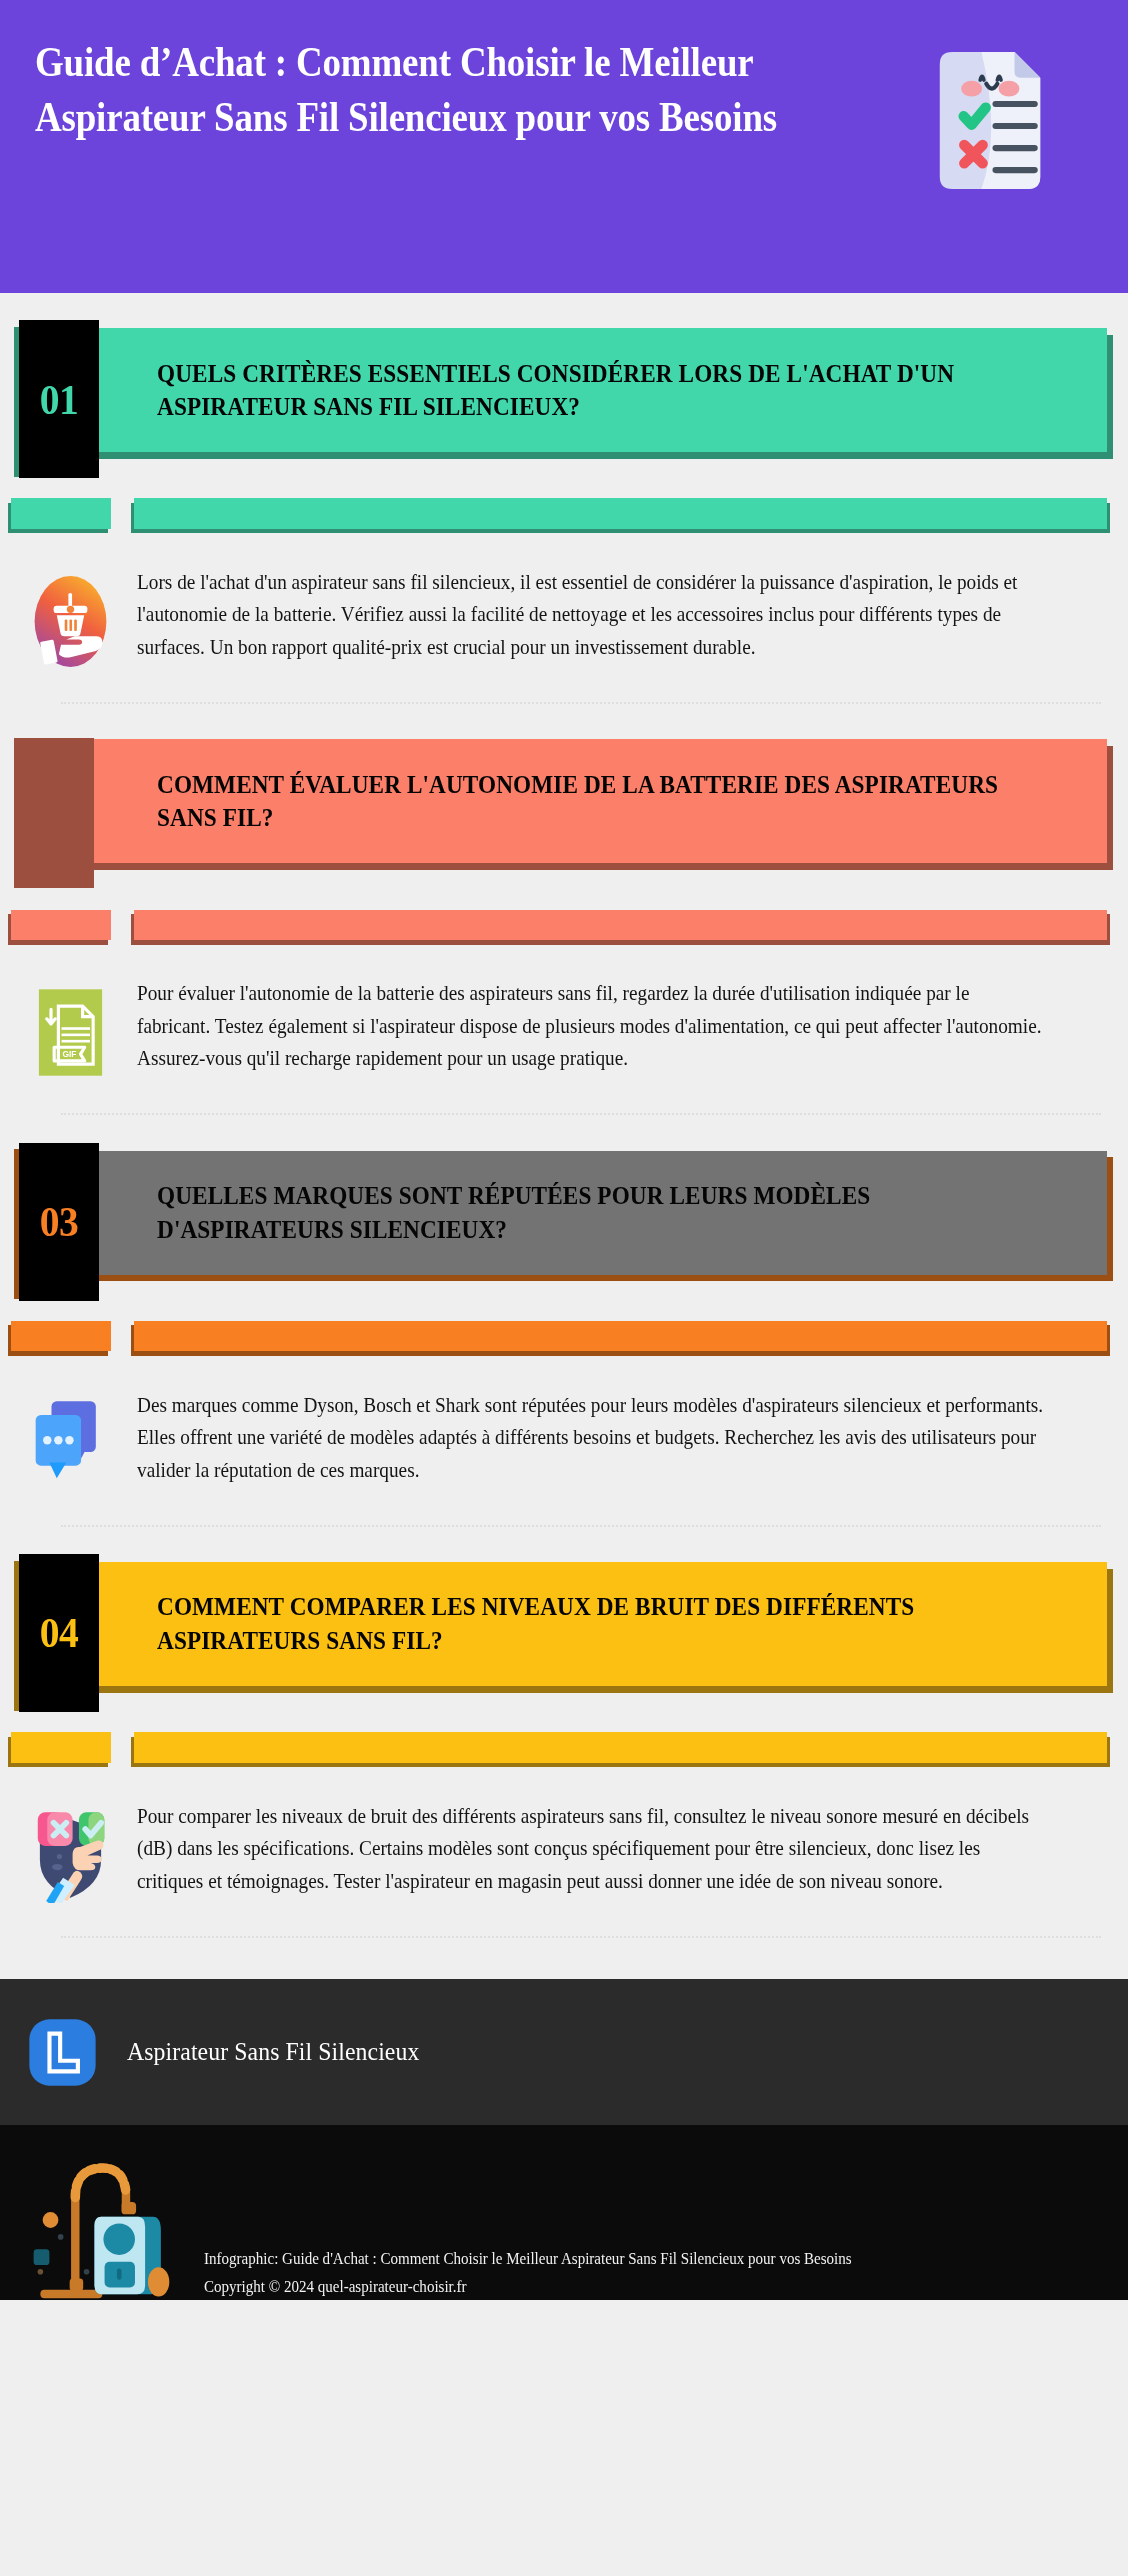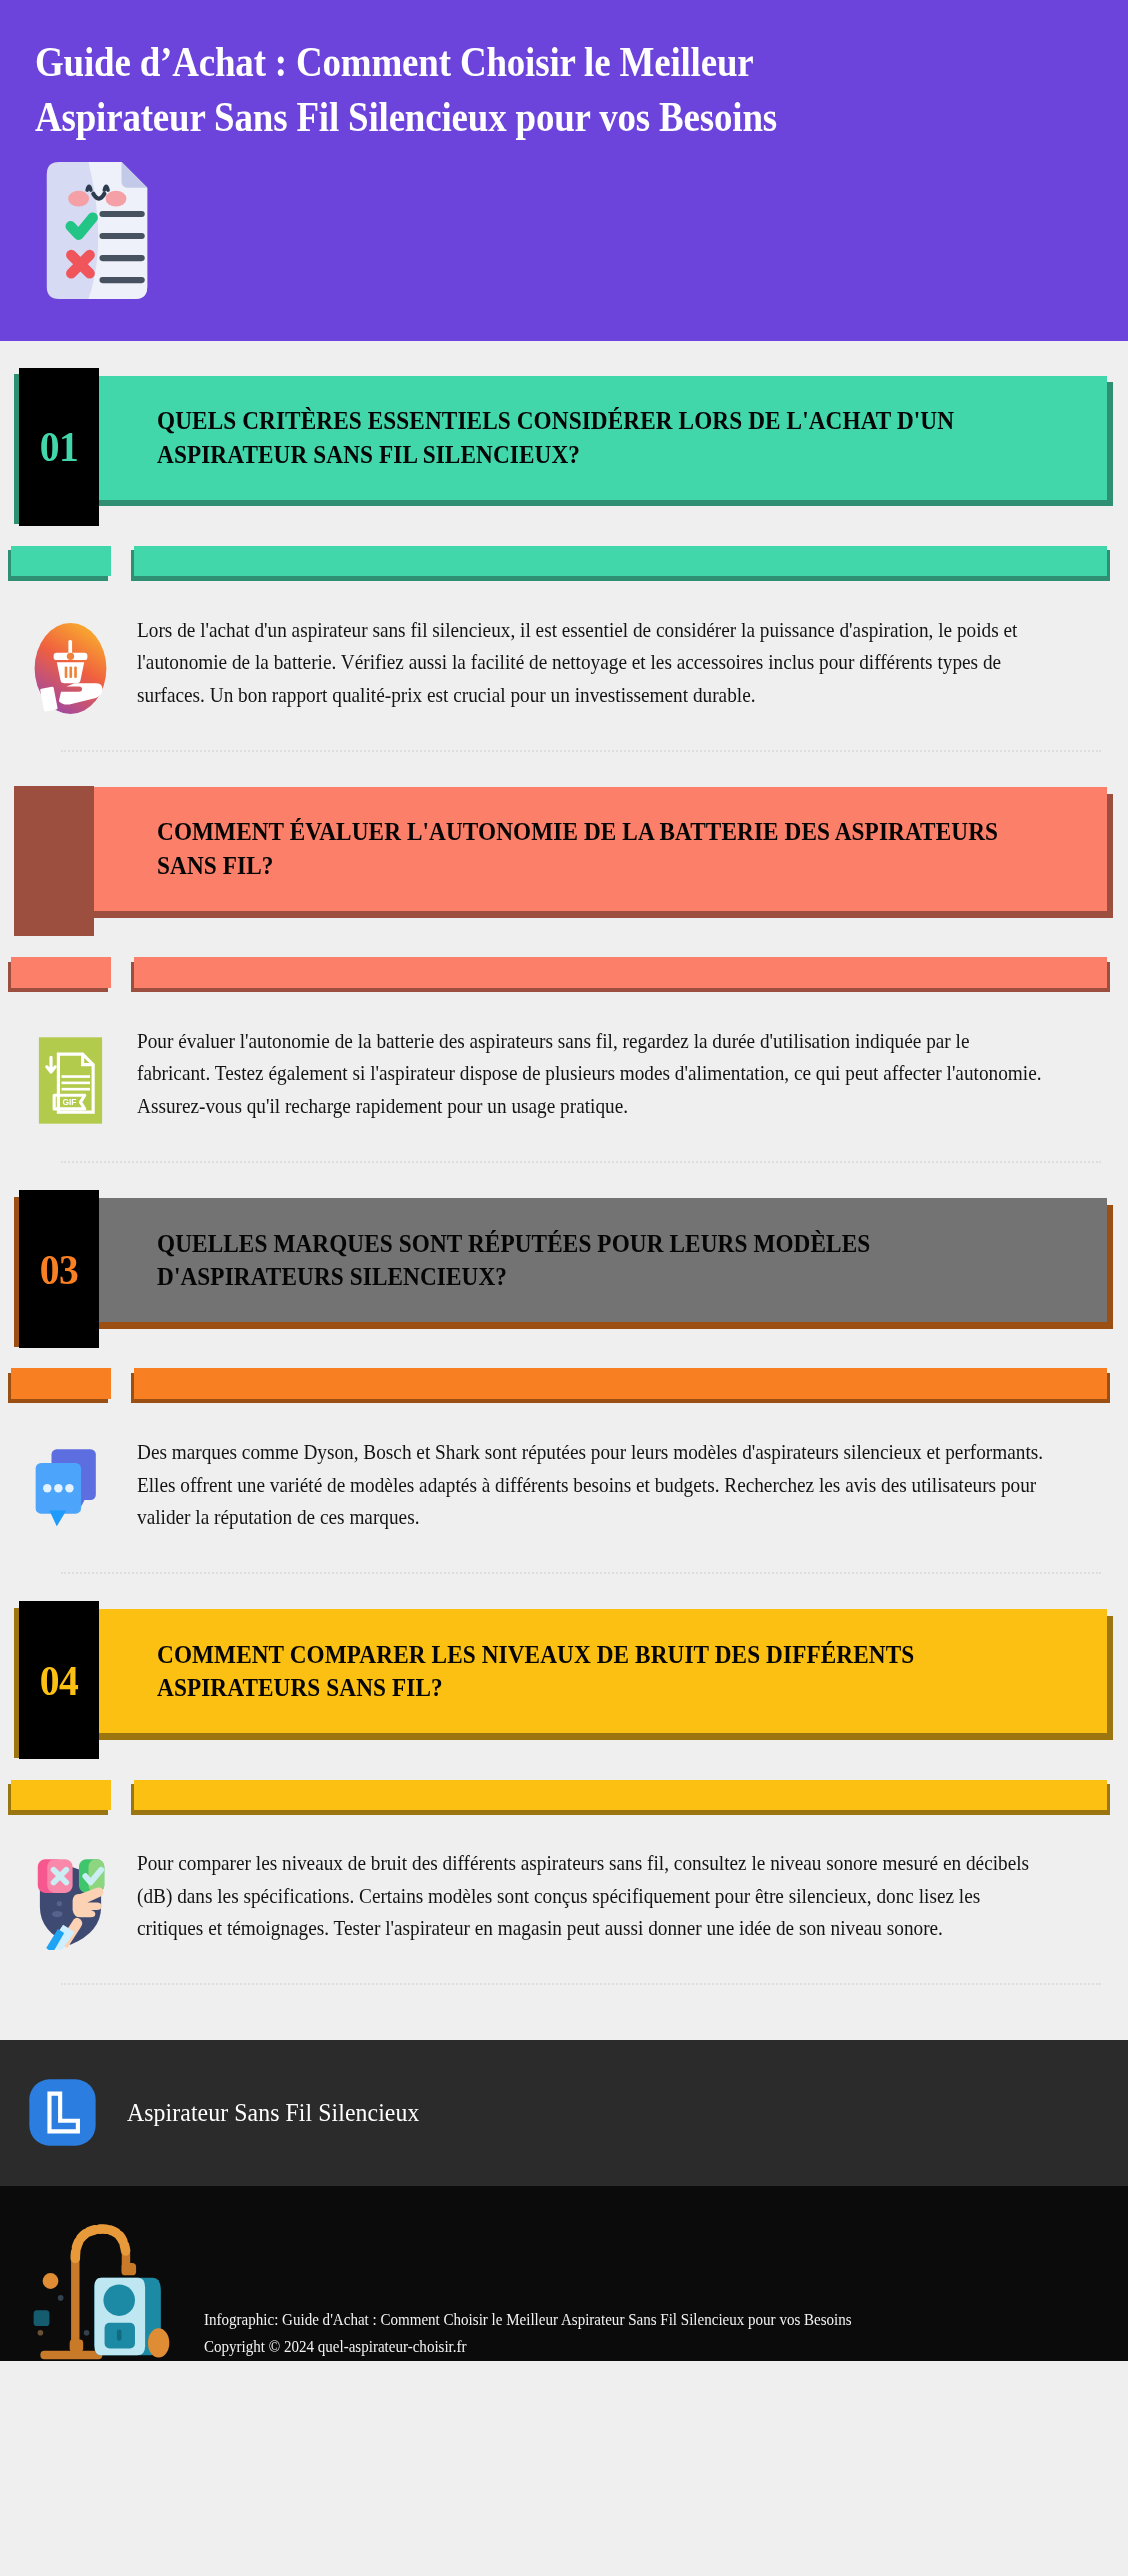--- a/index.html
+++ b/index.html
@@ -23,21 +23,20 @@
   }
 
   
   .hero {
     background: #6c44db;
     padding: 35px 35px 37px 35px;
     display: flex;
     align-items: flex-start;
     justify-content: space-between;
     min-height: 293px;
-    flex-direction: column;
   }
 
   .hero-title {
     color: #ffffff;
     font-family: "Liberation Serif", serif;
     font-weight: bold;
     font-size: 42px;
     line-height: 1.30;
     letter-spacing: -0.2px;
     max-width: 880px;
@@ -171,21 +170,21 @@
   }
 
   .divider {
     margin: 29px 27px 0 61px;
     height: 2.3px;
     border-top: 2.8px dotted #dedede;
   }
 
   
   .brandbar {
-    margin-top: 54px;
+    margin-top: 41px;
     background: #2b2b2b;
     height: 146px;
     display: flex;
     align-items: center;
     padding-left: 27px;
   }
   .brand-logo {
     width: 71px; height: 71px; flex: 0 0 auto;
   }
   .brand-name {

